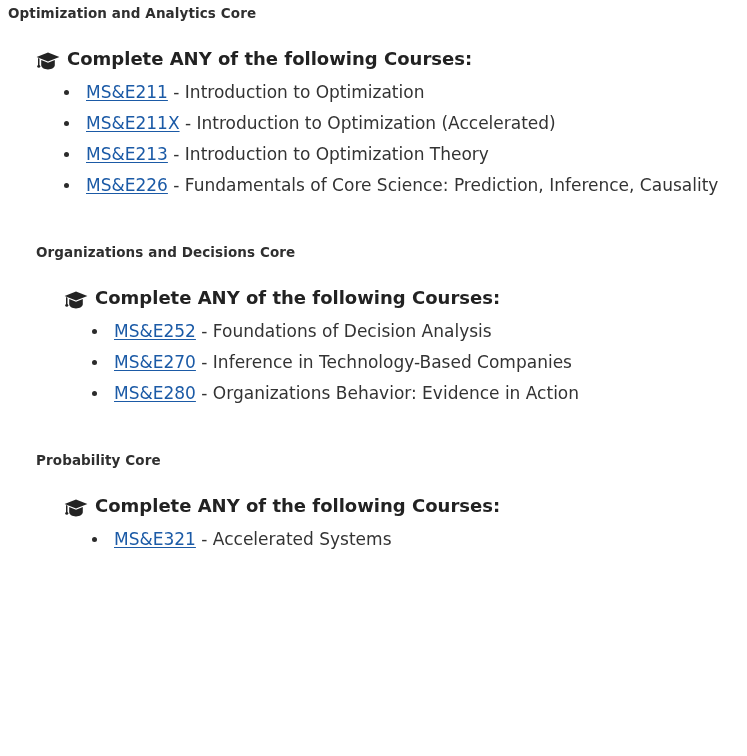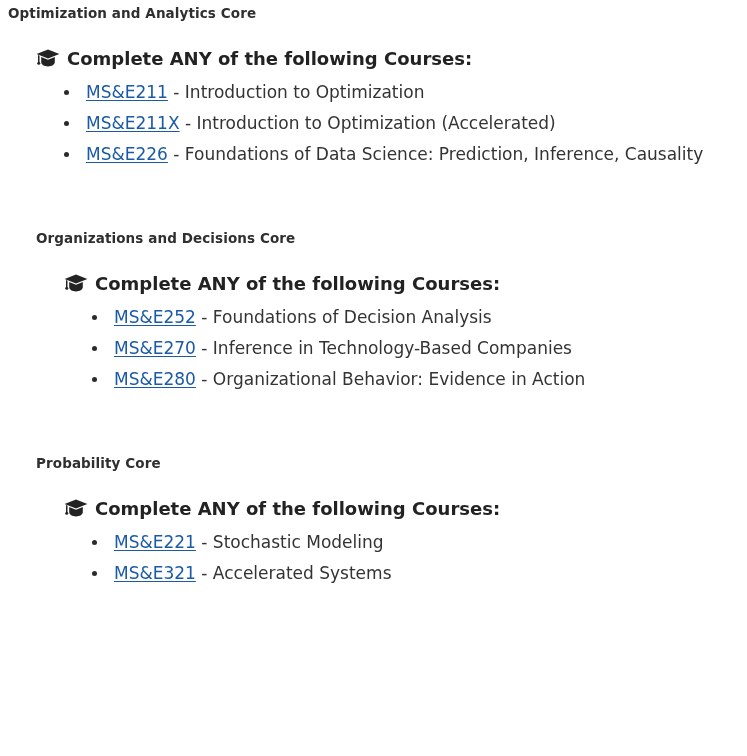--- a/index.html
+++ b/index.html
@@ -21,39 +21,39 @@
     padding: 0;
     box-sizing: border-box;
   }
 
   
   .req-group {
     padding-left: 8px;
     padding-right: 4px;
   }
   .req-group + .req-group {
-    margin-top: 55px;
+    margin-top: 38px;
     padding-left: 36px;
   }
 
   
   .group-title {
     font-size: 13.5px;
     font-weight: 700;
     color: #2f2f2f;
     letter-spacing: 0.1px;
     line-height: 18px;
     margin: 0;
     padding-top: 4px;
   }
 
   
   .rule-line {
     display: flex;
-    align-items: flex-start;
+    align-items: flex-end;
     margin-top: 26px;
     margin-left: 28px;
   }
   .cap-icon {
     display: inline-block;
     width: 24px;
     height: 19px;
     margin-right: 7px;
     flex: 0 0 auto;
     position: relative;
@@ -126,23 +126,26 @@
     </div>
     <ul class="course-list">
   <li class="course-item">
     <a class="course-code">MS&amp;E211</a><span class="course-sep"> - </span><span class="course-title">Introduction to Optimization</span>
   </li>
 
   <li class="course-item">
     <a class="course-code">MS&amp;E211X</a><span class="course-sep"> - </span><span class="course-title">Introduction to Optimization (Accelerated)</span>
   </li>
 
-
-  <li class="course-item">
-    <a class="course-code">MS&amp;E226</a><span class="course-sep"> - </span><span class="course-title">Foundations of Data Science: Prediction, Inference, Causality</span>
+  <li class="course-item">
+    <a class="course-code">MS&amp;E213</a><span class="course-sep"> - </span><span class="course-title">Introduction to Optimization Theory</span>
+  </li>
+
+  <li class="course-item">
+    <a class="course-code">MS&amp;E226</a><span class="course-sep"> - </span><span class="course-title">Fundamentals of Core Science: Prediction, Inference, Causality</span>
   </li>
 
 
 </ul>
   </section>
 
   <section class="req-group">
     <h3 class="group-title">Organizations and Decisions Core</h3>
     <div class="rule-line">
       <span class="cap-icon">
@@ -158,43 +161,40 @@
     <ul class="course-list">
   <li class="course-item">
     <a class="course-code">MS&amp;E252</a><span class="course-sep"> - </span><span class="course-title">Foundations of Decision Analysis</span>
   </li>
 
   <li class="course-item">
     <a class="course-code">MS&amp;E270</a><span class="course-sep"> - </span><span class="course-title">Inference in Technology-Based Companies</span>
   </li>
 
   <li class="course-item">
-    <a class="course-code">MS&amp;E280</a><span class="course-sep"> - </span><span class="course-title">Organizational Behavior: Evidence in Action</span>
+    <a class="course-code">MS&amp;E280</a><span class="course-sep"> - </span><span class="course-title">Organizations Behavior: Evidence in Action</span>
   </li>
 </ul>
   </section>
 
   <section class="req-group">
     <h3 class="group-title">Probability Core</h3>
     <div class="rule-line">
       <span class="cap-icon">
         <svg viewBox="0 0 24 19" width="24" height="19" aria-hidden="true">
           <path fill="#232323" d="M12 0.6 L23.4 5.1 L12 9.6 L0.6 5.1 Z"></path>
           <path fill="#232323" d="M5.2 8.0 L12 10.7 L18.8 8.0 L18.8 13.0 C18.8 15.6 15.7 17.4 12 17.4 C8.3 17.4 5.2 15.6 5.2 13.0 Z"></path>
           <path fill="#232323" d="M2.0 6.1 L3.5 6.7 L3.5 13.3 L2.0 13.3 Z"></path>
           <ellipse fill="#232323" cx="2.75" cy="14.3" rx="1.5" ry="1.5"></ellipse>
         </svg>
       </span>
       <span class="rule-text">Complete ANY of the following Courses:</span>
     </div>
     <ul class="course-list">
 
-  <li class="course-item">
-    <a class="course-code">MS&amp;E221</a><span class="course-sep"> - </span><span class="course-title">Stochastic Modeling</span>
-  </li>
 
   <li class="course-item">
     <a class="course-code">MS&amp;E321</a><span class="course-sep"> - </span><span class="course-title">Accelerated Systems</span>
   </li>
 </ul>
   </section>
 </div>
 </div>
 
 </body></html>

